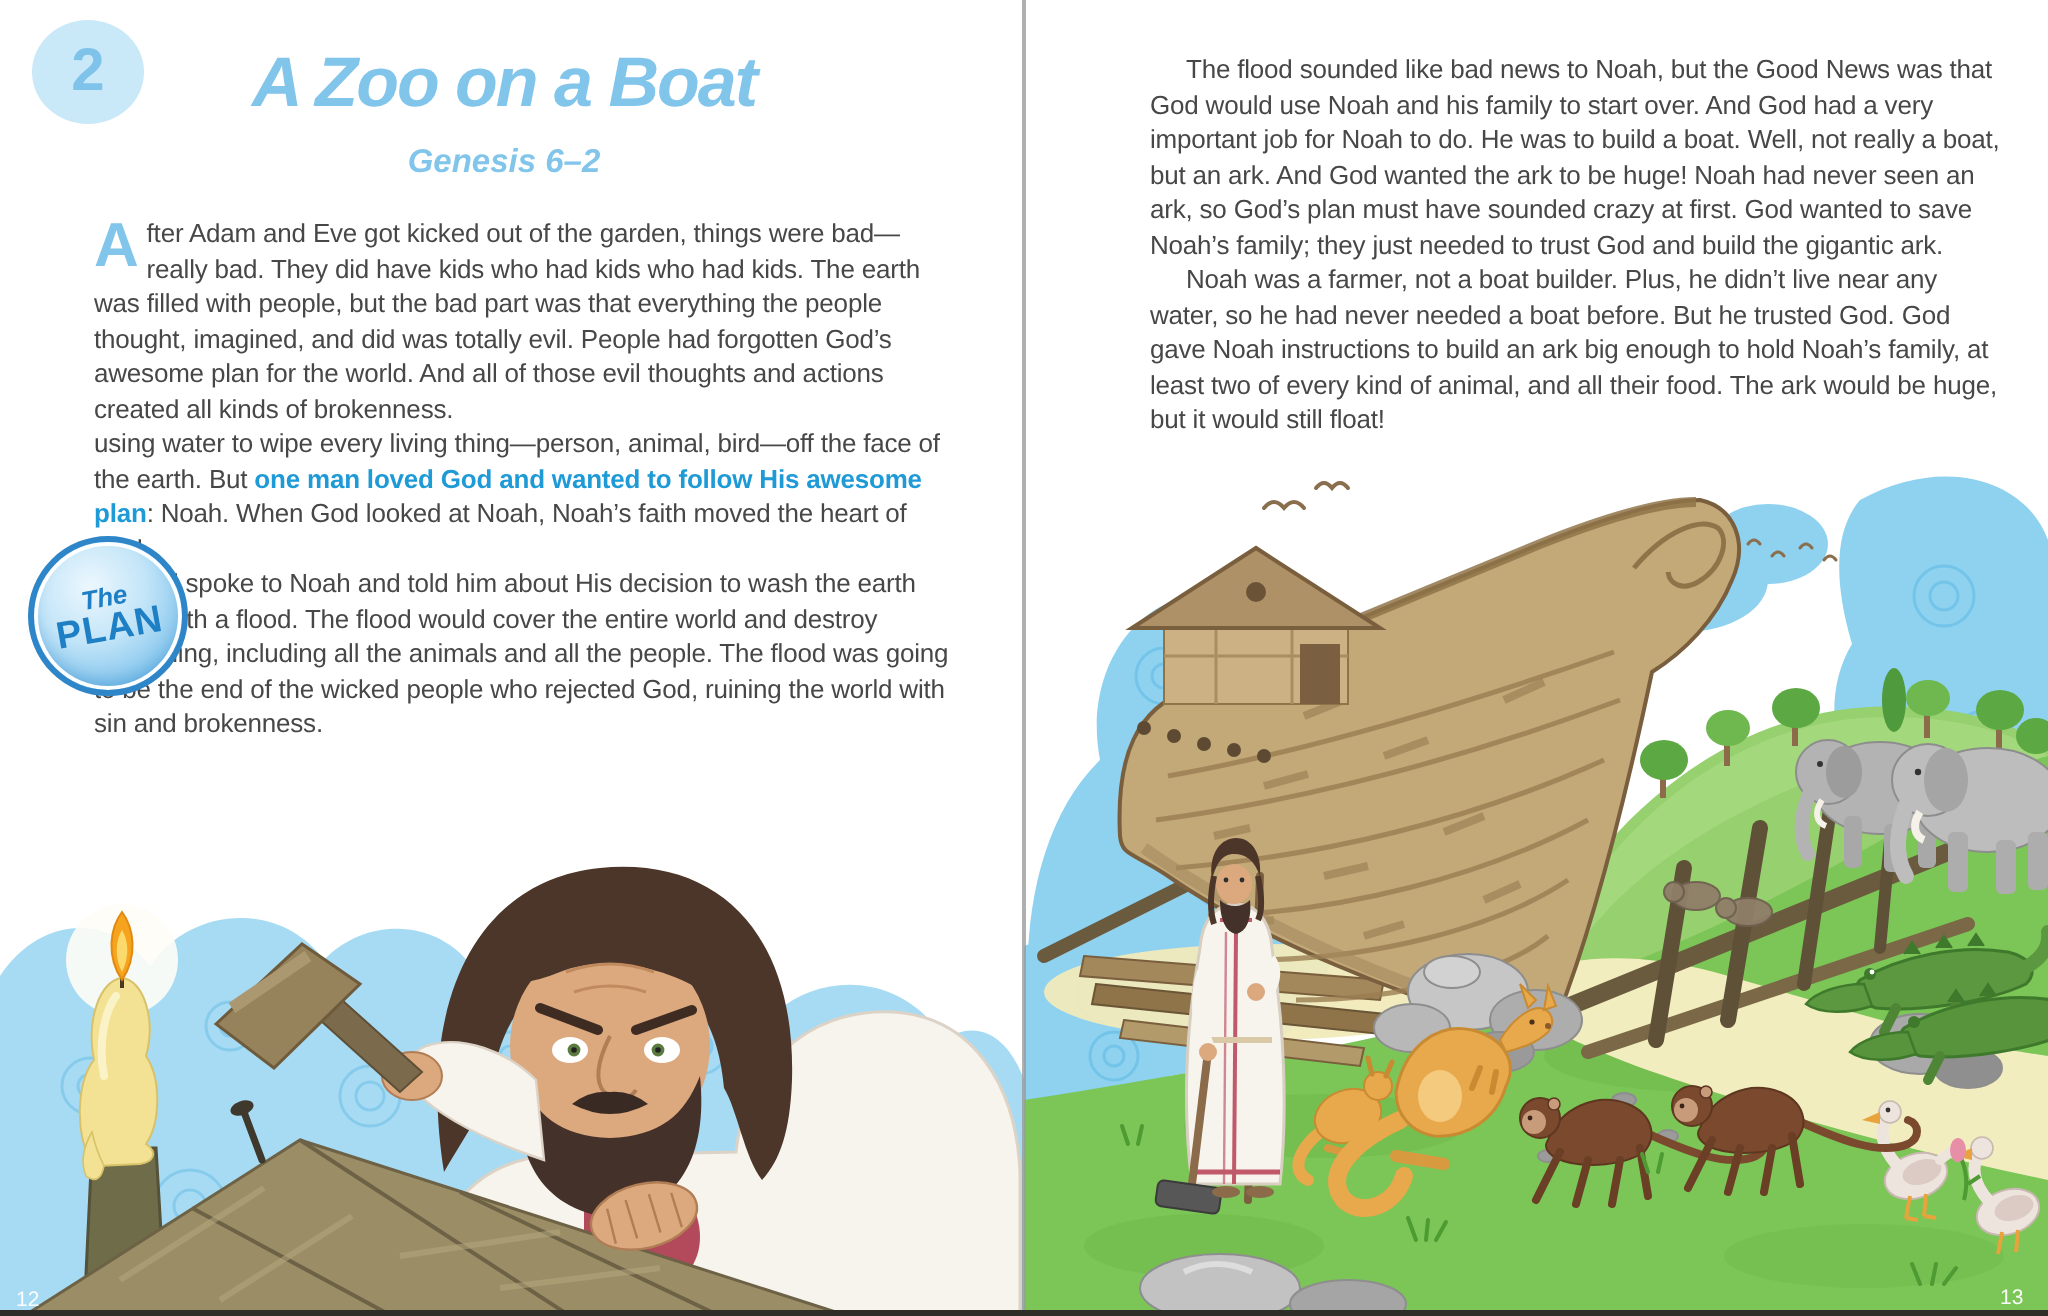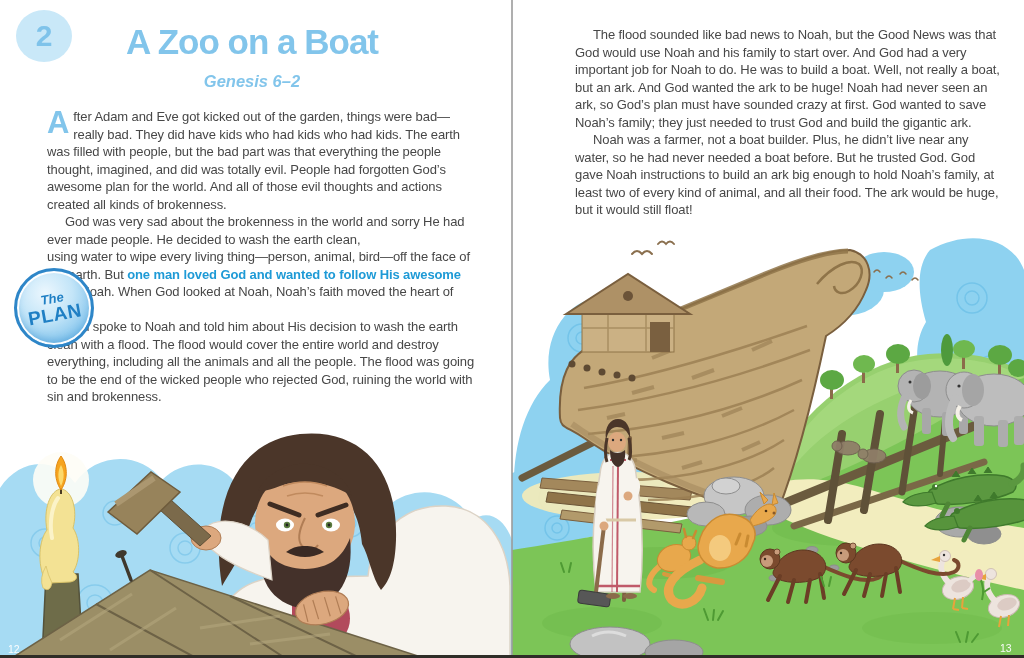--- a/index.html
+++ b/index.html
@@ -3,21 +3,21 @@
 <meta charset="utf-8">
 <style>
   html,body{margin:0;padding:0;background:#ffffff;}
   .spread{position:relative;width:1024px;height:658px;background:#ffffff;overflow:hidden;
           font-family:"Liberation Sans",sans-serif;color:#474747;}
   
   .chapter-badge{position:absolute;left:16px;top:10px;width:56px;height:52px;border-radius:50%;
                  background:#C9E8F8;display:flex;align-items:center;justify-content:center;
                  color:#7FC3EA;font-size:30px;font-weight:bold;}
   .title{position:absolute;left:57px;top:22px;width:390px;text-align:center;
-         color:#82C5EB;font-size:35px;font-weight:bold;letter-spacing:-1px;}
+         color:#82C5EB;font-size:35px;font-weight:bold;letter-spacing:-1px;font-style:italic;}
   .subtitle{position:absolute;left:57px;top:72px;width:390px;text-align:center;
             color:#82C5EB;font-size:16.5px;font-weight:bold;font-style:italic;}
   .body-text{font-size:13px;line-height:17.5px;letter-spacing:-0.1px;}
   .left-text{position:absolute;left:47px;top:108px;width:430px;}
   .right-text{position:absolute;left:575px;top:26px;width:428px;}
   .body-text p{margin:0;}
   .indent{text-indent:18px;}
   .p2b{margin-left:50px;}
   .dropcap{float:left;font-size:31px;line-height:28px;font-weight:bold;color:#82C5EB;padding:1px 4px 0 0;}
   .hl{color:#1E9AD6;font-weight:bold;}
@@ -42,21 +42,20 @@
 
   <div class="chapter-badge">
       <span>2</span>
     </div>
 
   <div class="title">A Zoo on a Boat</div>
   <div class="subtitle">Genesis 6–2</div>
 
   <div class="left-text body-text">
     <p><span class="dropcap">A</span><span>fter Adam and Eve got kicked out of the garden, things were bad—really bad. They did have kids who had kids who had kids. The earth was filled with people, but the bad part was that everything the people thought, imagined, and did was totally evil. People had forgotten God’s awesome plan for the world. And all of those evil thoughts and actions created all kinds of brokenness.</span></p>
-    <p class="indent">God was very sad about the brokenness in the world and sorry He had ever made people. He decided to wash the earth clean,</p>
     <p class="p2b"><span>using water to wipe every living thing—person, animal, bird—off the face of the earth. But </span><span class="hl">one man loved God and wanted to follow His awesome plan</span><span>: Noah. When God looked at Noah, Noah’s faith moved the heart of God.</span></p>
     <p class="indent">God spoke to Noah and told him about His decision to wash the earth clean with a flood. The flood would cover the entire world and destroy everything, including all the animals and all the people. The flood was going to be the end of the wicked people who rejected God, ruining the world with sin and brokenness.</p>
   </div>
 
   <div class="plan-badge">
     <div class="plan-badge-inner">
       <div class="plan-the">The</div>
       <div class="plan-plan">PLAN</div>
     </div>
   </div>

